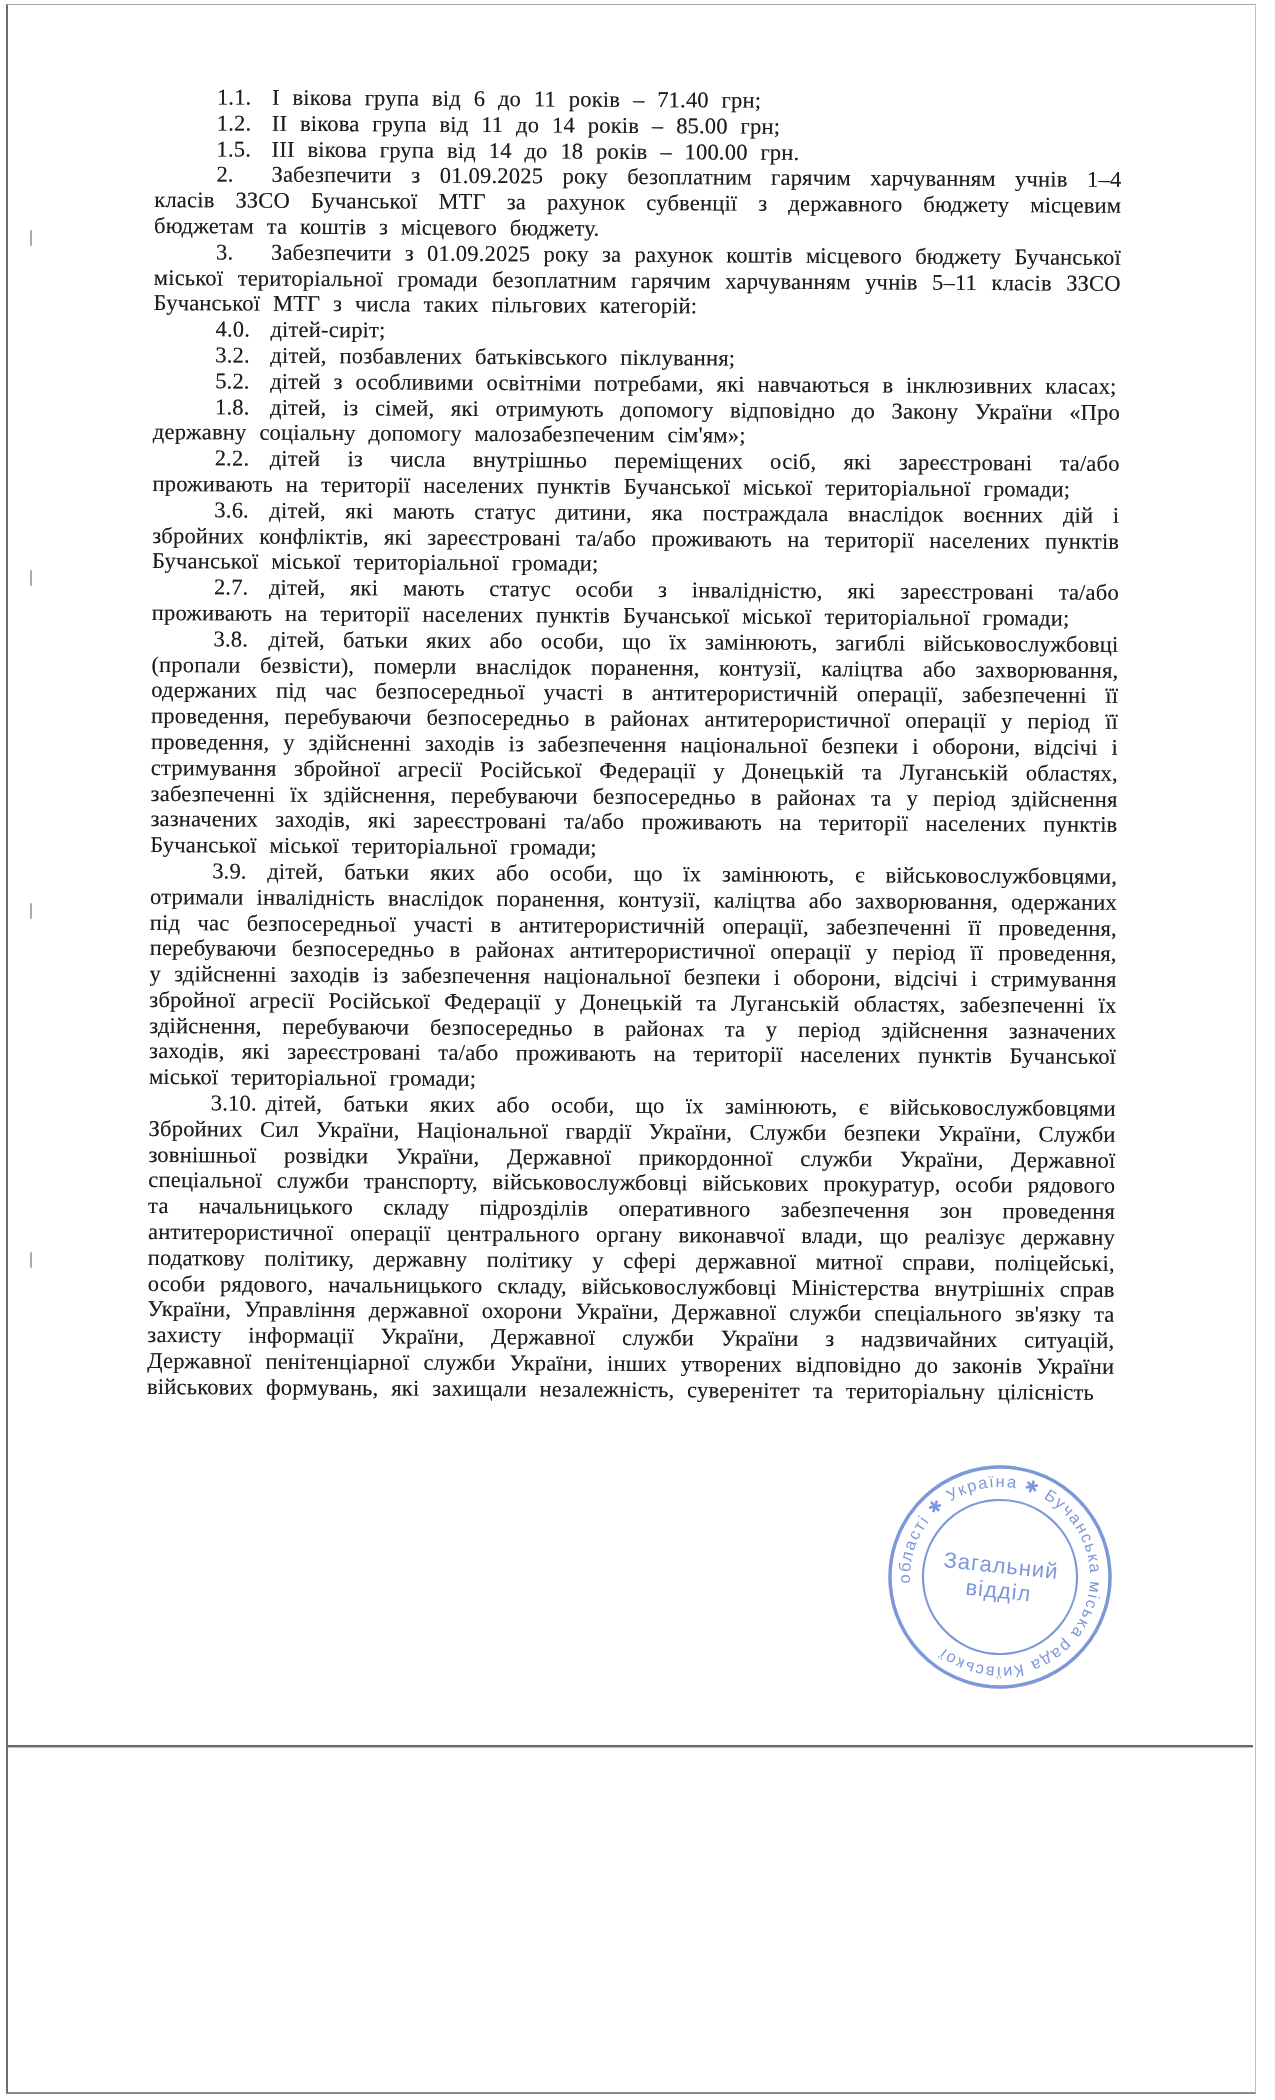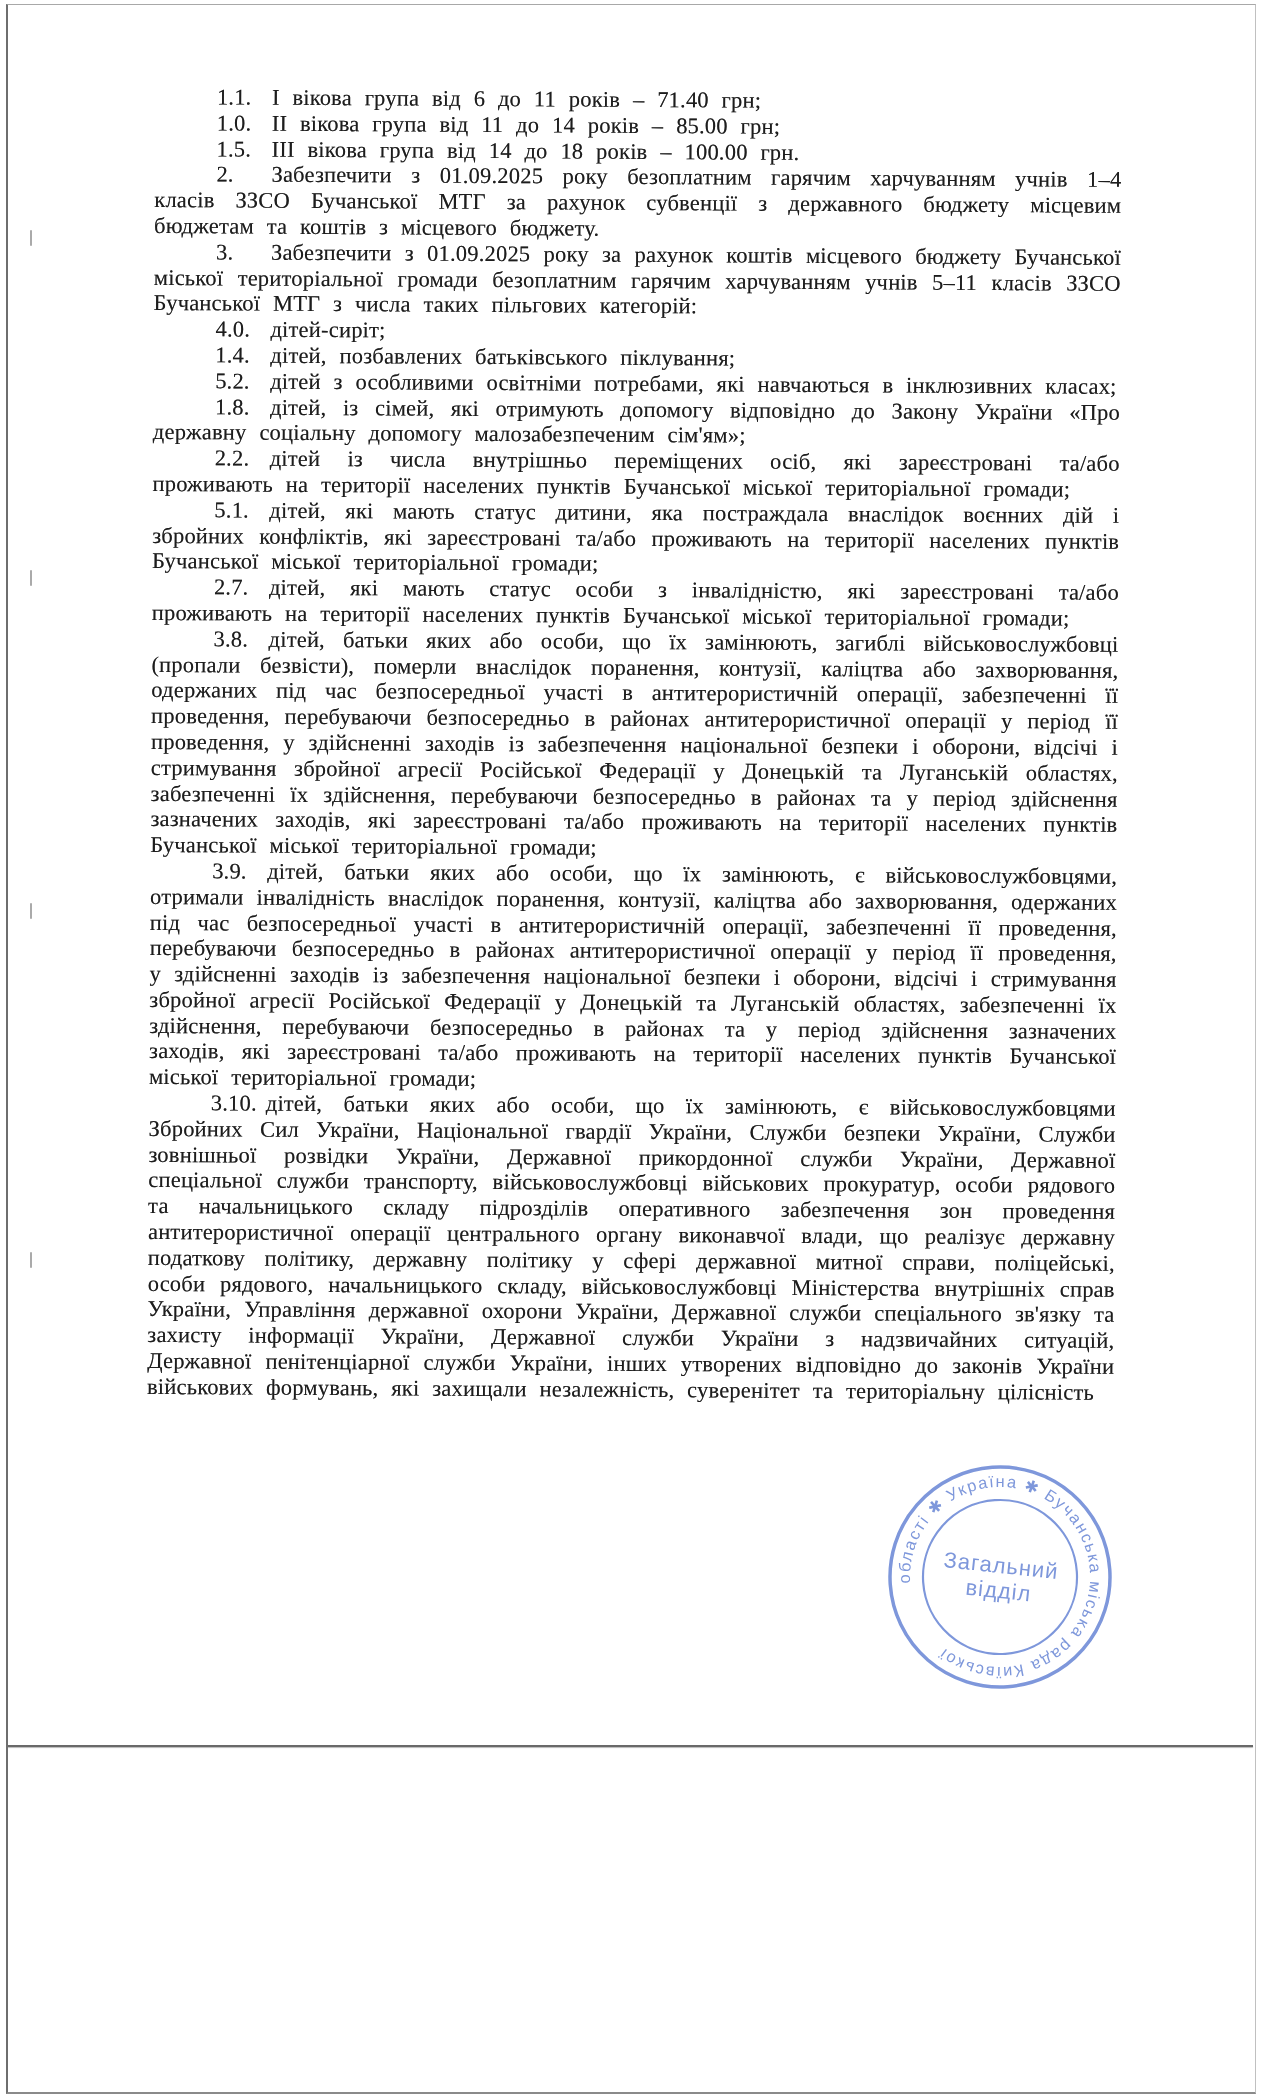--- a/index.html
+++ b/index.html
@@ -66,39 +66,39 @@
   <div class="scan-frame"></div>
 
   <div class="scan-mark" style="top:230px"></div>
   <div class="scan-mark" style="top:570px"></div>
   <div class="scan-mark" style="top:903px"></div>
   <div class="scan-mark" style="top:1252px"></div>
 
   <div class="doc-body">
     <p class="para"><span class="pnum">1.1.</span><span class="ptext">І вікова група від 6 до 11 років – 71.40 грн;</span></p>
 
-    <p class="para"><span class="pnum">1.0.</span><span class="ptext">ІІ вікова група від 11 до 14 років – 85.00 грн;</span></p>
+    <p class="para"><span class="pnum">1.2.</span><span class="ptext">ІІ вікова група від 11 до 14 років – 85.00 грн;</span></p>
 
     <p class="para"><span class="pnum">1.5.</span><span class="ptext">ІІІ вікова група від 14 до 18 років – 100.00 грн.</span></p>
 
     <p class="para"><span class="pnum">2.</span><span class="ptext">Забезпечити з 01.09.2025 року безоплатним гарячим харчуванням учнів 1–4 класів ЗЗСО Бучанської МТГ за рахунок субвенції з державного бюджету місцевим бюджетам та коштів з місцевого бюджету.</span></p>
 
     <p class="para"><span class="pnum">3.</span><span class="ptext">Забезпечити з 01.09.2025 року за рахунок коштів місцевого бюджету Бучанської міської територіальної громади безоплатним гарячим харчуванням учнів 5–11 класів ЗЗСО Бучанської МТГ з числа таких пільгових категорій:</span></p>
 
     <p class="para"><span class="pnum">4.0.</span><span class="ptext">дітей-сиріт;</span></p>
 
-    <p class="para"><span class="pnum">1.4.</span><span class="ptext">дітей, позбавлених батьківського піклування;</span></p>
+    <p class="para"><span class="pnum">3.2.</span><span class="ptext">дітей, позбавлених батьківського піклування;</span></p>
 
     <p class="para"><span class="pnum">5.2.</span><span class="ptext">дітей з особливими освітніми потребами, які навчаються в інклюзивних класах;</span></p>
 
     <p class="para"><span class="pnum">1.8.</span><span class="ptext">дітей, із сімей, які отримують допомогу відповідно до Закону України «Про державну соціальну допомогу малозабезпеченим сім'ям»;</span></p>
 
     <p class="para"><span class="pnum">2.2.</span><span class="ptext">дітей із числа внутрішньо переміщених осіб, які зареєстровані та/або проживають на території населених пунктів Бучанської міської територіальної громади;</span></p>
 
-    <p class="para"><span class="pnum">5.1.</span><span class="ptext">дітей, які мають статус дитини, яка постраждала внаслідок воєнних дій і збройних конфліктів, які зареєстровані та/або проживають на території населених пунктів Бучанської міської територіальної громади;</span></p>
+    <p class="para"><span class="pnum">3.6.</span><span class="ptext">дітей, які мають статус дитини, яка постраждала внаслідок воєнних дій і збройних конфліктів, які зареєстровані та/або проживають на території населених пунктів Бучанської міської територіальної громади;</span></p>
 
     <p class="para"><span class="pnum">2.7.</span><span class="ptext">дітей, які мають статус особи з інвалідністю, які зареєстровані та/або проживають на території населених пунктів Бучанської міської територіальної громади;</span></p>
 
     <p class="para"><span class="pnum">3.8.</span><span class="ptext">дітей, батьки яких або особи, що їх замінюють, загиблі військовослужбовці (пропали безвісти), померли внаслідок поранення, контузії, каліцтва або захворювання, одержаних під час безпосередньої участі в антитерористичній операції, забезпеченні її проведення, перебуваючи безпосередньо в районах антитерористичної операції у період її проведення, у здійсненні заходів із забезпечення національної безпеки і оборони, відсічі і стримування збройної агресії Російської Федерації у Донецькій та Луганській областях, забезпеченні їх здійснення, перебуваючи безпосередньо в районах та у період здійснення зазначених заходів, які зареєстровані та/або проживають на території населених пунктів Бучанської міської територіальної громади;</span></p>
 
     <p class="para"><span class="pnum">3.9.</span><span class="ptext">дітей, батьки яких або особи, що їх замінюють, є військовослужбовцями, отримали інвалідність внаслідок поранення, контузії, каліцтва або захворювання, одержаних під час безпосередньої участі в антитерористичній операції, забезпеченні її проведення, перебуваючи безпосередньо в районах антитерористичної операції у період її проведення, у здійсненні заходів із забезпечення національної безпеки і оборони, відсічі і стримування збройної агресії Російської Федерації у Донецькій та Луганській областях, забезпеченні їх здійснення, перебуваючи безпосередньо в районах та у період здійснення зазначених заходів, які зареєстровані та/або проживають на території населених пунктів Бучанської міської територіальної громади;</span></p>
 
     <p class="para"><span class="pnum">3.10.</span><span class="ptext">дітей, батьки яких або особи, що їх замінюють, є військовослужбовцями Збройних Сил України, Національної гвардії України, Служби безпеки України, Служби зовнішньої розвідки України, Державної прикордонної служби України, Державної спеціальної служби транспорту, військовослужбовці військових прокуратур, особи рядового та начальницького складу підрозділів оперативного забезпечення зон проведення антитерористичної операції центрального органу виконавчої влади, що реалізує державну податкову політику, державну політику у сфері державної митної справи, поліцейські, особи рядового, начальницького складу, військовослужбовці Міністерства внутрішніх справ України, Управління державної охорони України, Державної служби спеціального зв'язку та захисту інформації України, Державної служби України з надзвичайних ситуацій, Державної пенітенціарної служби України, інших утворених відповідно до законів України військових формувань, які захищали незалежність, суверенітет та територіальну цілісність</span></p>
   </div>
 

